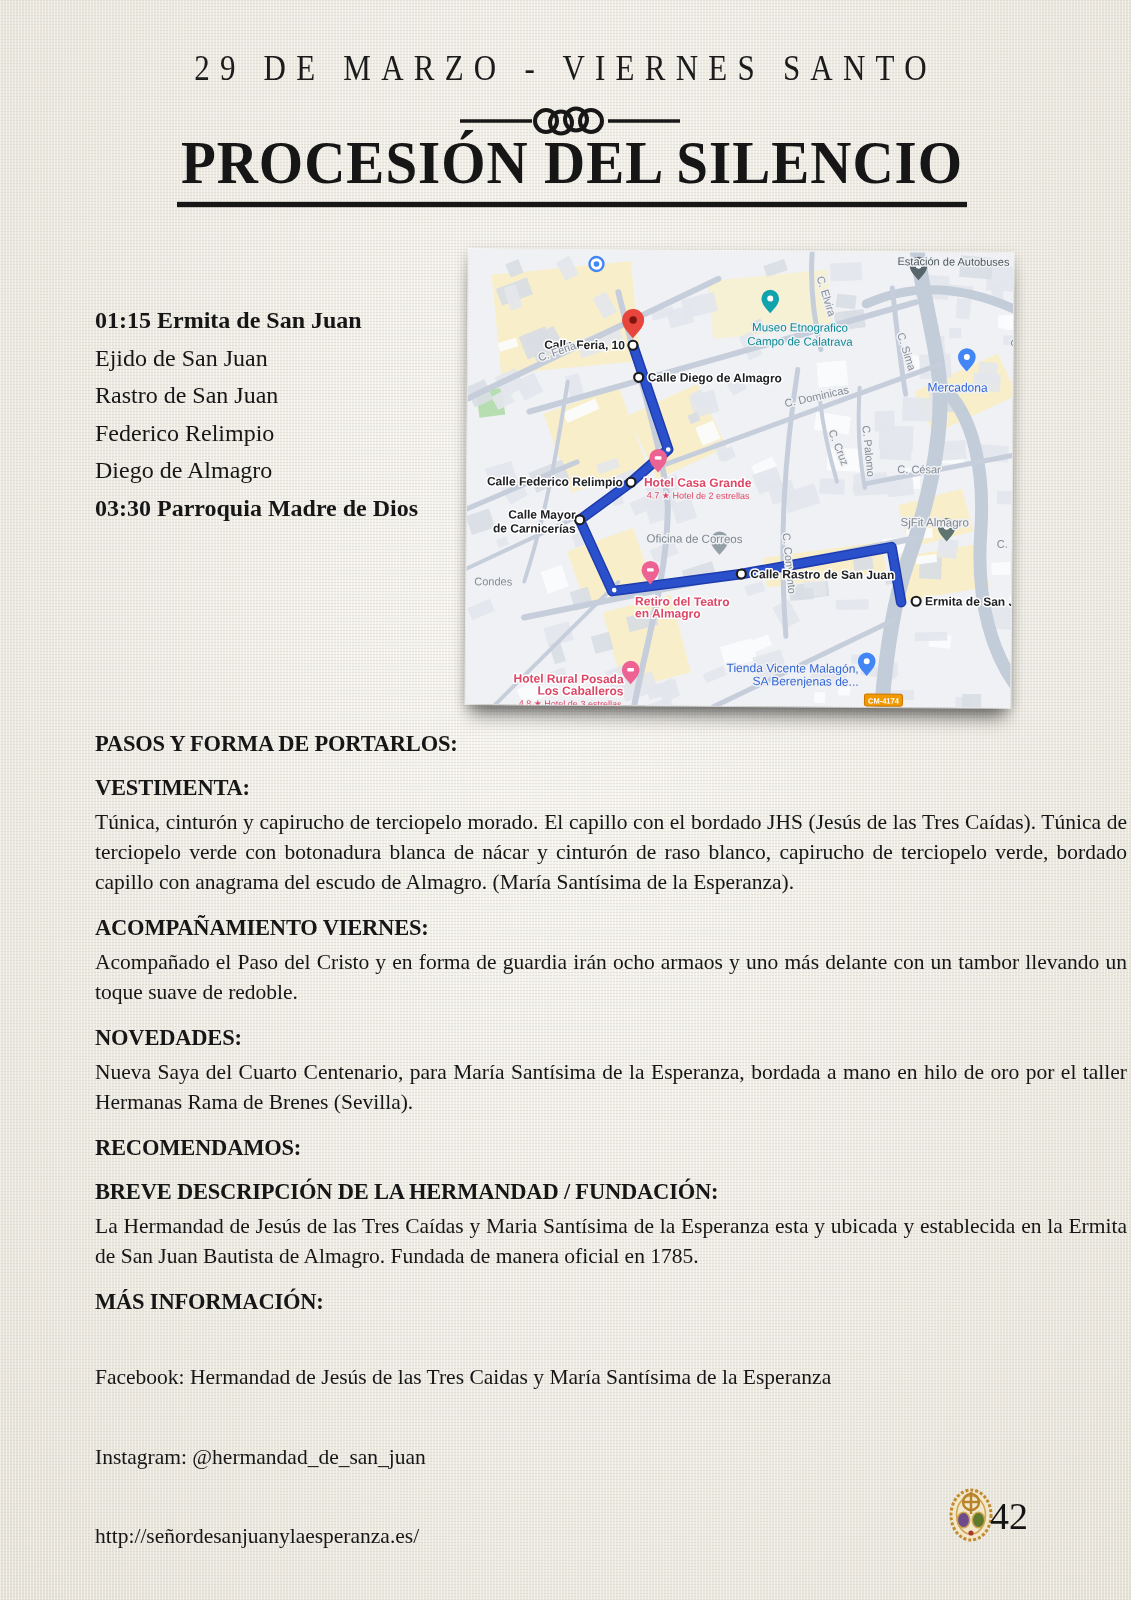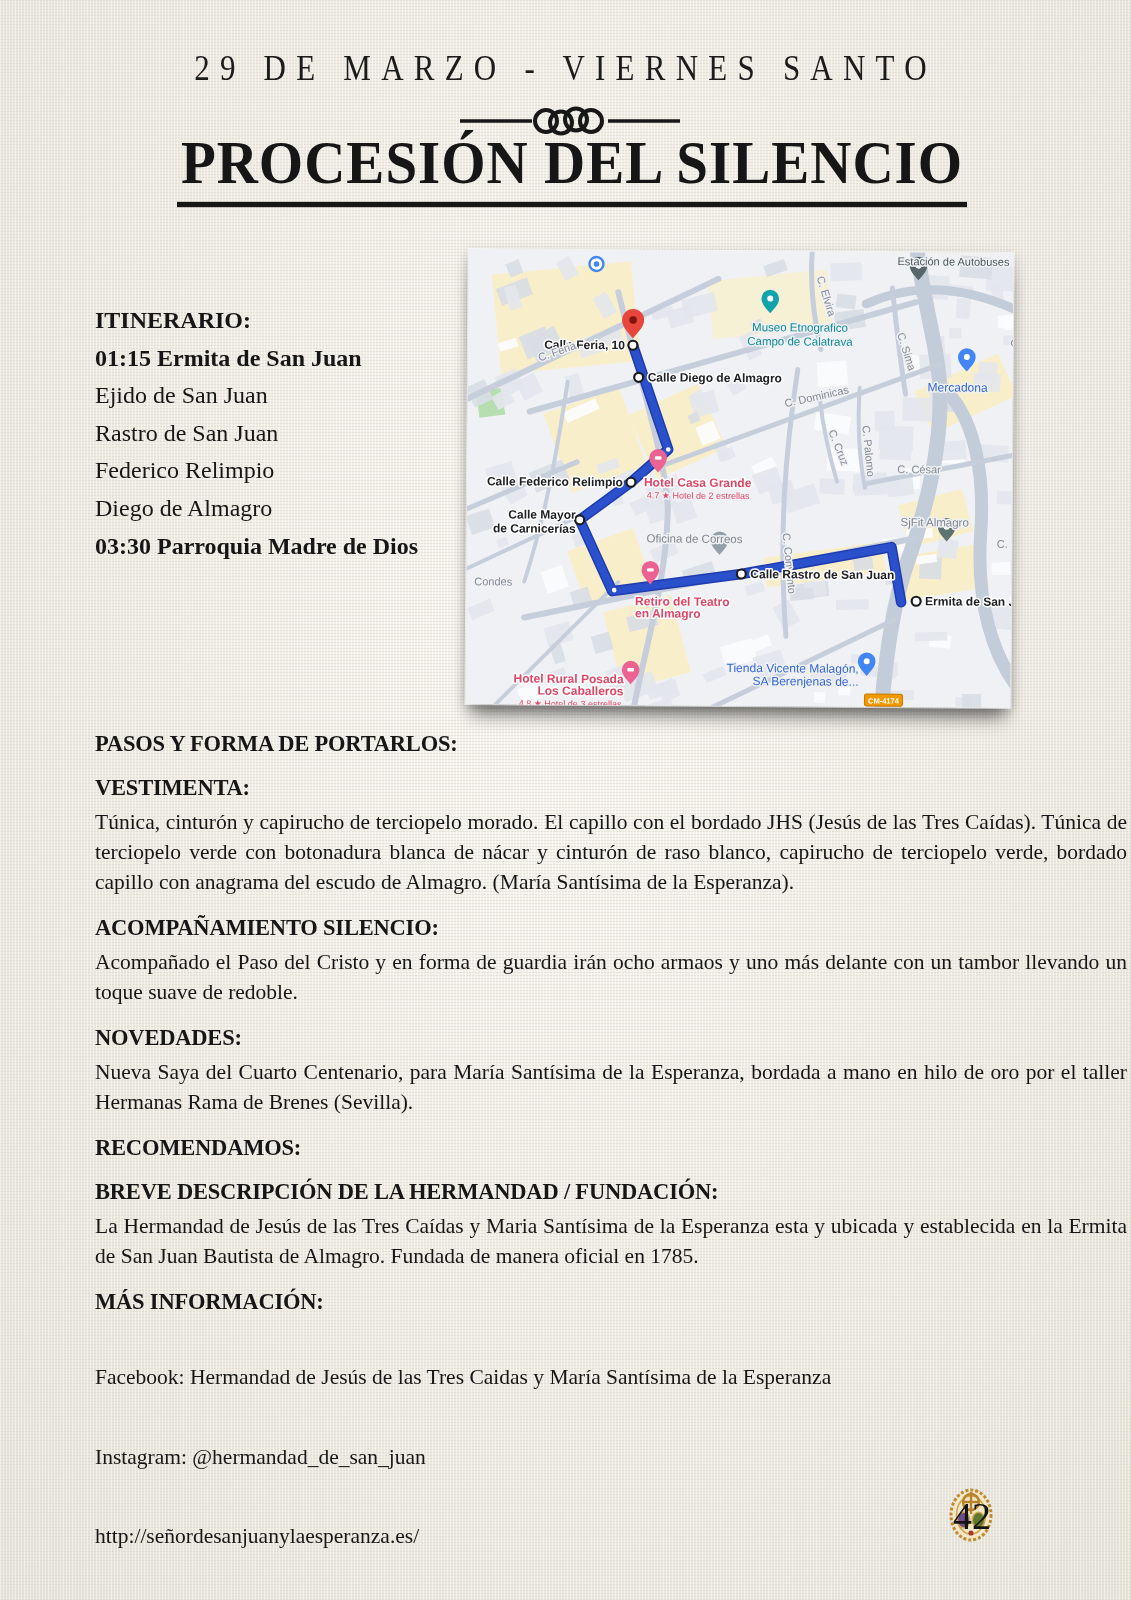--- a/index.html
+++ b/index.html
@@ -34,42 +34,41 @@
   .lb-poi-gray{fill:#7e868e;font-size:11.5px;}
   .lb-poi-dark{fill:#4d5a5e;font-size:11px;}
   .lb-badge{fill:#ffffff;font-size:7.5px;font-weight:700;stroke:none;}
   .sections{position:absolute;left:95px;top:731px;width:1032px;}
   .sec{margin:0 0 18px;}
   .sec h3{margin:0 0 6px;font-size:22.5px;line-height:26px;letter-spacing:-.2px;font-weight:700;}
   .sec p{margin:0;font-size:21.5px;line-height:30px;text-align:justify;}
   .sec p.short{text-align:left;}
   .sec p.info{text-align:left;line-height:34.5px;margin-top:45px;}
   .emblem{position:absolute;left:948px;top:1484px;}
-  .pagenum{position:absolute;left:953px;top:1494px;font-size:38px;color:#141414;}
+  .pagenum{position:absolute;left:990px;top:1494px;font-size:38px;color:#141414;}
 </style>
 </head>
 <body>
 
 <div class="page">
 
   <div class="eyebrow">29 DE MARZO - VIERNES SANTO</div>
 
   <svg class="knot" width="220" height="36" viewBox="0 0 220 36">
     <line x1="0" y1="18" x2="72" y2="18" stroke="#171717" stroke-width="3.5"></line>
     <line x1="148" y1="18" x2="220" y2="18" stroke="#171717" stroke-width="3.5"></line>
     <circle cx="86" cy="18" r="11" fill="none" stroke="#171717" stroke-width="4"></circle>
     <circle cx="101" cy="19.5" r="11" fill="none" stroke="#171717" stroke-width="4"></circle>
     <circle cx="116" cy="16.5" r="11" fill="none" stroke="#171717" stroke-width="4"></circle>
     <circle cx="131" cy="18" r="11" fill="none" stroke="#171717" stroke-width="4"></circle>
   </svg>
 
   <h1 class="title-wrap"><span>PROCESIÓN DEL SILENCIO</span></h1>
 
   <div class="itinerary">
-    <div class="b">ITINERARIO:</div>
     <div class="b">01:15 Ermita de San Juan</div>
     <div>Ejido de San Juan</div>
     <div>Rastro de San Juan</div>
     <div>Federico Relimpio</div>
     <div>Diego de Almagro</div>
     <div class="b">03:30 Parroquia Madre de Dios</div>
   </div>
 
   <div class="map-card">
     <svg id="mapsvg" width="545" height="455" viewBox="0 0 545 455">
@@ -345,21 +344,21 @@
 
   <main class="sections">
     <div class="sec">
       <h3>PASOS Y FORMA DE PORTARLOS:</h3>
     </div>
     <div class="sec">
       <h3>VESTIMENTA:</h3>
       <p>Túnica, cinturón y capirucho de terciopelo morado. El capillo con el bordado JHS (Jesús de las Tres Caídas). Túnica de terciopelo verde con botonadura blanca de nácar y cinturón de raso blanco, capirucho de terciopelo verde, bordado capillo con anagrama del escudo de Almagro. (María Santísima de la Esperanza).</p>
     </div>
     <div class="sec">
-      <h3>ACOMPAÑAMIENTO SILENCIO:</h3>
+      <h3>ACOMPAÑAMIENTO VIERNES:</h3>
       <p>Acompañado el Paso del Cristo y en forma de guardia irán ocho armaos y uno más delante con un tambor llevando un toque suave de redoble.</p>
     </div>
     <div class="sec">
       <h3>NOVEDADES:</h3>
       <p>Nueva Saya del Cuarto Centenario, para María Santísima de la Esperanza, bordada a mano en hilo de oro por el taller Hermanas Rama de Brenes (Sevilla).</p>
     </div>
     <div class="sec">
       <h3>RECOMENDAMOS:</h3>
     </div>
     <div class="sec">

